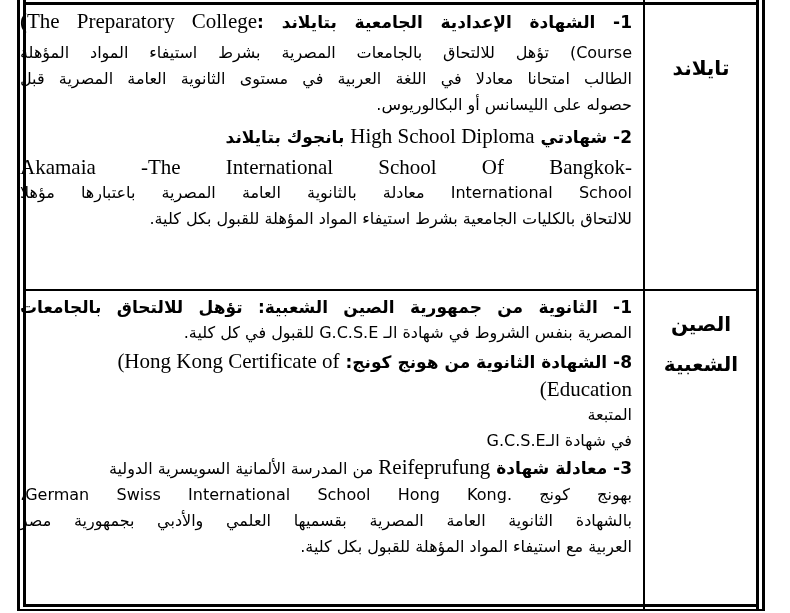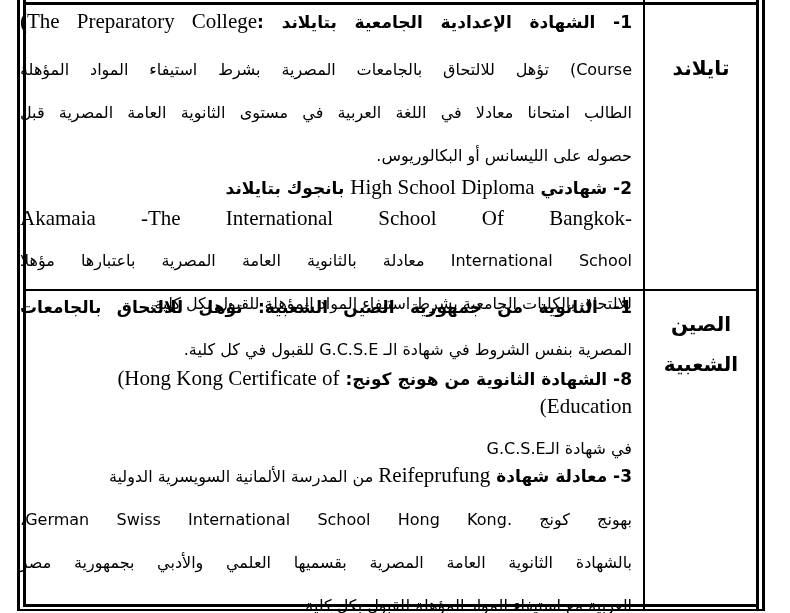--- a/index.html
+++ b/index.html
@@ -9,21 +9,21 @@
   
   .vline { position:absolute; background:#000; }
   .hline { position:absolute; background:#000; height:3px; }
   .cell { position:absolute; direction:rtl; }
   .content { left:20px; width:612px; font-size:21px; line-height:26px; text-align:justify; }
   .country { left:648px; width:106px; text-align:center; font-family:"DejaVu Sans", sans-serif;
              font-weight:bold; font-size:20px; }
   .line { white-space:nowrap; overflow:visible; display:block; text-align:justify; text-align-last:justify; }
   .line.na { text-align-last:right; }
   .b { font-weight:bold; font-family:"DejaVu Sans", sans-serif; font-size:17px; }
-  .ar { font-family:"DejaVu Sans", sans-serif; font-size:16px;margin-top:17px; }
+  .ar { font-family:"DejaVu Sans", sans-serif; font-size:16px; }
   .en { font-family:"Liberation Serif", serif; font-size:21px; unicode-bidi:isolate; direction:ltr; }
 </style>
 </head>
 <body>
 
 <div class="page">
 
   <div class="vline" style="left:17px;top:0;width:3px;height:610px;"></div>
   <div class="vline" style="left:23px;top:0;width:3px;height:606px;"></div>
   <div class="vline" style="left:643px;top:0;width:2px;height:610px;"></div>
@@ -56,20 +56,21 @@
     <span style="display:block;">الصين</span>
     <span style="display:block;">الشعبية</span>
   </div>
   <div class="cell content" style="top:294px;">
     <span class="line b">1- الثانوية من جمهورية الصين الشعبية: تؤهل للالتحاق بالجامعات</span>
     <span class="line ar na">المصرية بنفس الشروط في شهادة الـ G.C.S.E للقبول في كل كلية.</span>
     <span class="line na" style="height:30px;line-height:30px;">
       <span class="b">8- الشهادة الثانوية من هونج كونج: </span><span class="en">(Hong Kong Certificate of</span>
     </span>
     <span class="line en na" style="direction:rtl;text-align:right;text-align-last:right;">Education)</span>
+    <span class="line ar na">المتبعة</span>
     <span class="line ar na">في شهادة الـG.C.S.E</span>
     <span class="line na">
       <span class="b">3- معادلة شهادة </span><span class="en">Reifeprufung</span><span class="ar"> من المدرسة الألمانية السويسرية الدولية</span>
     </span>
     <span class="line ar">بهونج كونج .German Swiss International School Hong Kong،</span>
     <span class="line ar">بالشهادة الثانوية العامة المصرية بقسميها العلمي والأدبي بجمهورية مصر</span>
     <span class="line ar na">العربية مع استيفاء المواد المؤهلة للقبول بكل كلية.</span>
   </div>
 </div>
 

